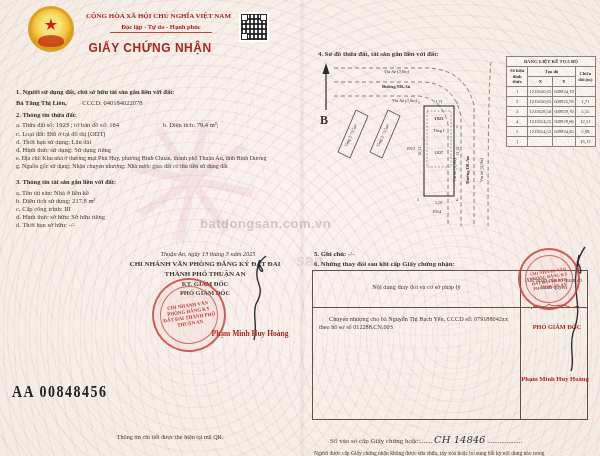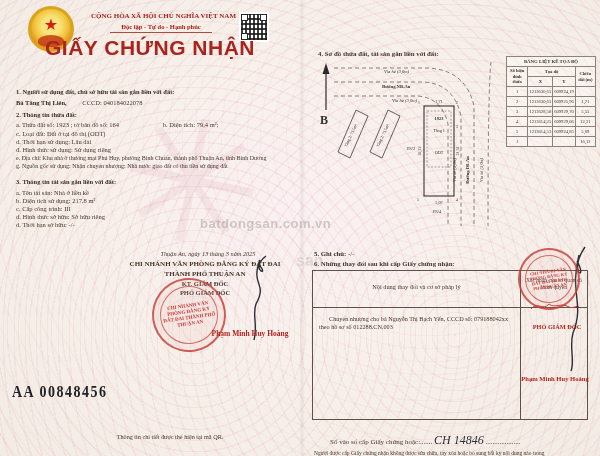--- a/index.html
+++ b/index.html
@@ -30,24 +30,24 @@
   
   .qr{position:absolute;left:239px;top:12px;width:30px;height:30px;background:#fff;padding:2px;box-sizing:border-box;}
   .qr .px{width:100%;height:100%;
     background-image:
       repeating-linear-gradient(0deg,#2b2b2b 0 2px, rgba(0,0,0,0) 2px 5px),
       repeating-linear-gradient(90deg,#2b2b2b 0 2px, rgba(0,0,0,0) 2px 4px);
     background-blend-mode:multiply;opacity:.9;position:relative;}
   .qr .f{position:absolute;width:7px;height:7px;border:1.5px solid #111;background:#fff;box-sizing:border-box;}
   .qr .f1{left:0;top:0;} .qr .f2{right:0;top:0;} .qr .f3{left:0;bottom:0;}
   
-  .nat{left:86px;top:12px;width:150px;font-size:7px;font-weight:bold;color:#a8221c;text-align:right;}
+  .nat{left:86px;top:12px;width:150px;font-size:7px;font-weight:bold;color:#a8221c;text-align:left;}
   .motto{left:110px;top:23px;width:102px;font-size:6.5px;font-weight:bold;color:#a8221c;text-align:center;
     border-bottom:1px solid #b04a3c;padding-bottom:1px;}
-  .title{left:0;top:44px;width:300px;font-size:21px;font-weight:bold;color:#ab231d;text-align:center;
+  .title{left:0;top:44px;width:300px;font-size:12px;font-weight:bold;color:#ab231d;text-align:center;
     font-family:"Liberation Sans", sans-serif;letter-spacing:.5px;}
   .subtitle{left:0;top:62px;width:300px;font-size:8.4px;font-weight:bold;color:#ab231d;text-align:center;
     font-family:"Liberation Sans", sans-serif;}
   
   .sig-date{left:118px;top:250px;width:180px;text-align:center;font-style:italic;font-size:6.3px;}
   .org1{left:100px;top:260px;width:210px;text-align:center;font-weight:bold;font-size:7px;}
   .org2{left:100px;top:270px;width:210px;text-align:center;font-weight:bold;font-size:7px;}
   .kt{left:100px;top:280px;width:210px;text-align:center;font-weight:bold;font-size:6.5px;}
   .deputy{left:100px;top:289px;width:210px;text-align:center;font-weight:bold;font-size:6.5px;}
   .stamp{position:absolute;border-radius:50%;border:2px solid rgba(196,59,52,.8);
@@ -279,20 +279,20 @@
     </svg>
     <div class="ap-name">Phạm Minh Huy Hoàng</div>
   </div>
 
   <div class="stamp stamp-r">
     <div class="inner">CHI NHÁNH VĂN PHÒNG ĐĂNG KÝ ĐẤT ĐAI THÀNH PHỐ THUẬN AN</div>
   </div>
 
   <div class="ln bookln">
     <span>Số vào sổ cấp Giấy chứng hoặc:.......</span>
-    <span class="hw" style="font-size:12px;font-family:Liberation Serif, serif;">CH 14846</span>
+    <span class="hw" style="font-size:10px;">CH 14846</span>
     <span>....................</span>
   </div>
   <div class="ln notice">Người được cấp Giấy chứng nhận không được sửa chữa, tẩy xóa hoặc bổ sung bất kỳ nội dung nào trong</div>
 
   <div class="wm">batdongsan.com.vn</div>
   <div class="wm2">san</div>
 </div>
 
 </body></html>

